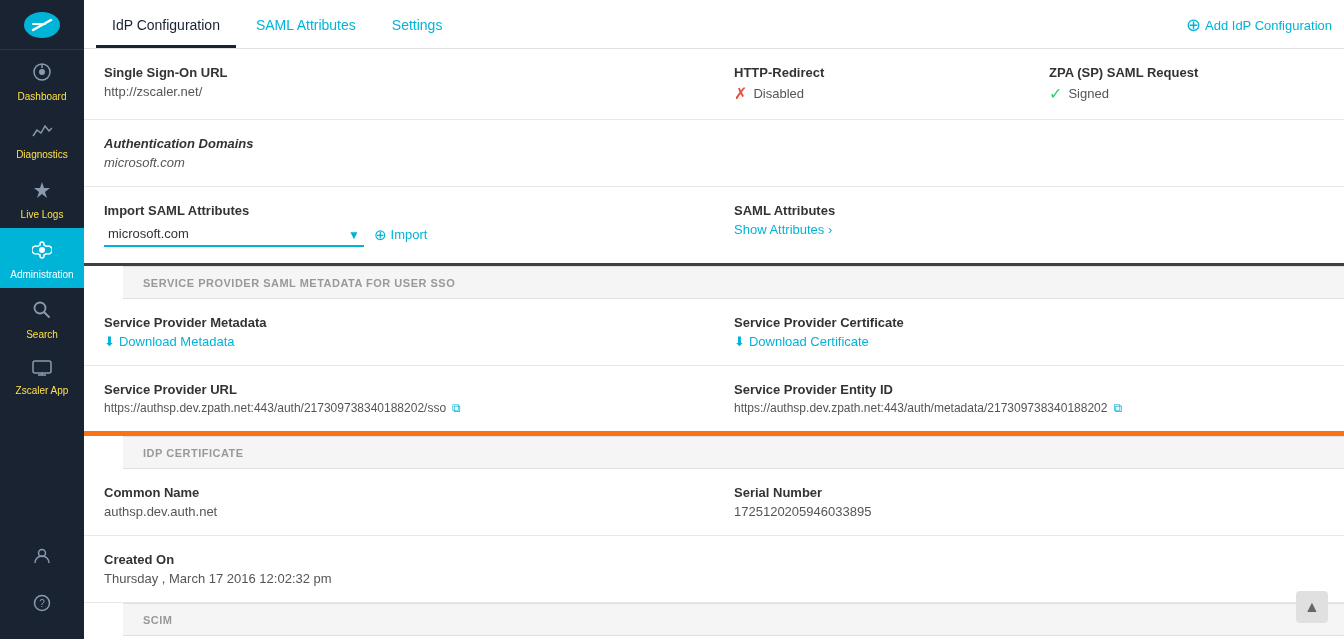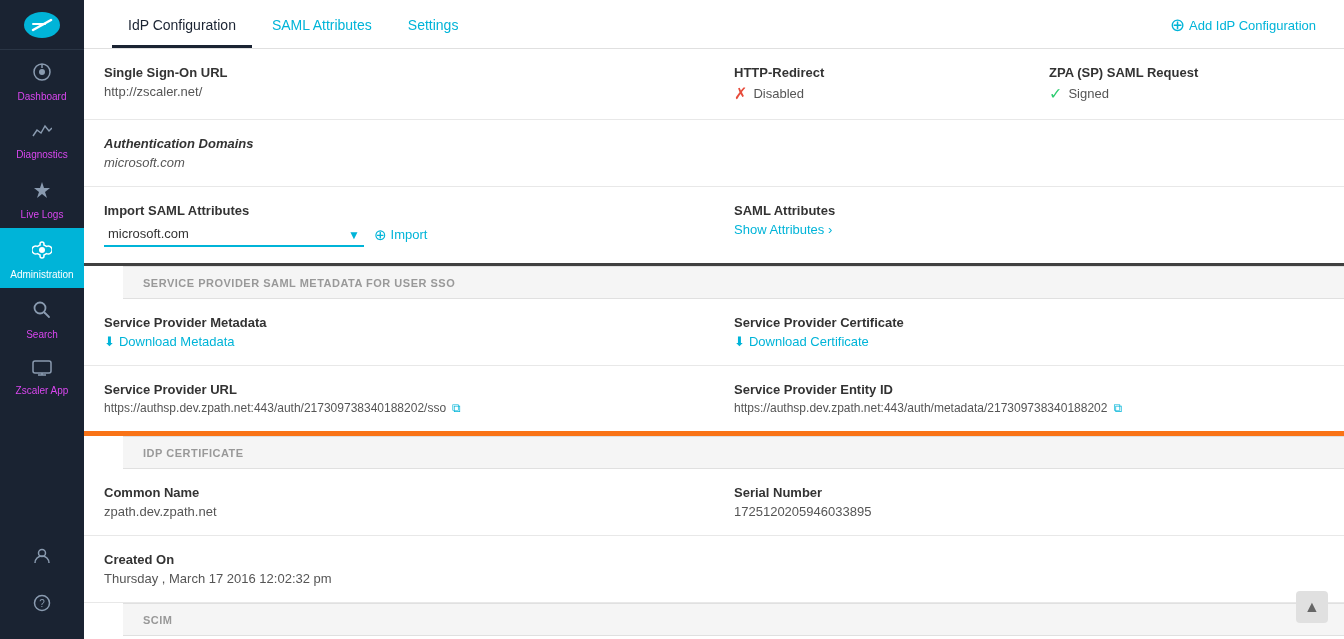--- a/index.html
+++ b/index.html
@@ -24,21 +24,21 @@
       justify-content: center;
       border-bottom: 1px solid #2a3545;
     }
     .sidebar-item {
       width: 84px;
       padding: 12px 5px 8px;
       display: flex;
       flex-direction: column;
       align-items: center;
       cursor: pointer;
-      color: #d946ef;
+      color: #fde047;
       text-decoration: none;
     }
     .sidebar-item.active { background: #00b4d8; color: white; }
     .sidebar-item .icon { font-size: 18px; margin-bottom: 4px; }
     .sidebar-item .label { font-size: 10px; text-align: center; }
     .sidebar-bottom {
       margin-top: auto;
       width: 100%;
       display: flex;
       flex-direction: column;
@@ -51,21 +51,21 @@
       flex: 1;
       display: flex;
       flex-direction: column;
       overflow: hidden;
     }
 
     
     .tab-bar {
       background: white;
       border-bottom: 1px solid #e0e0e0;
-      padding: 0 28px;
+      padding: 0 12px;
       display: flex;
       align-items: flex-end;
       justify-content: space-between;
       flex-shrink: 0;
     }
     .tabs { display: flex; }
     .tab {
       padding: 14px 16px 12px;
       font-size: 14px;
       cursor: pointer;
@@ -421,21 +421,21 @@
       </div>
     </div>
 
     <div class="section-divider">
       <span class="section-divider-label">IdP CERTIFICATE</span>
     </div>
 
     <div class="two-col" style="border-bottom:1px solid #e8e8e8;">
       <div class="field-block">
         <div class="field-label">Common Name</div>
-        <div class="field-value">zpath.dev.zpath.net</div>
+        <div class="field-value">authsp.dev.auth.net</div>
       </div>
       <div class="field-block">
         <div class="field-label">Serial Number</div>
         <div class="field-value">1725120205946033895</div>
       </div>
     </div>
 
     <div class="two-col" style="border-bottom:1px solid #e8e8e8;">
       <div class="field-block">
         <div class="field-label">Created On</div>

